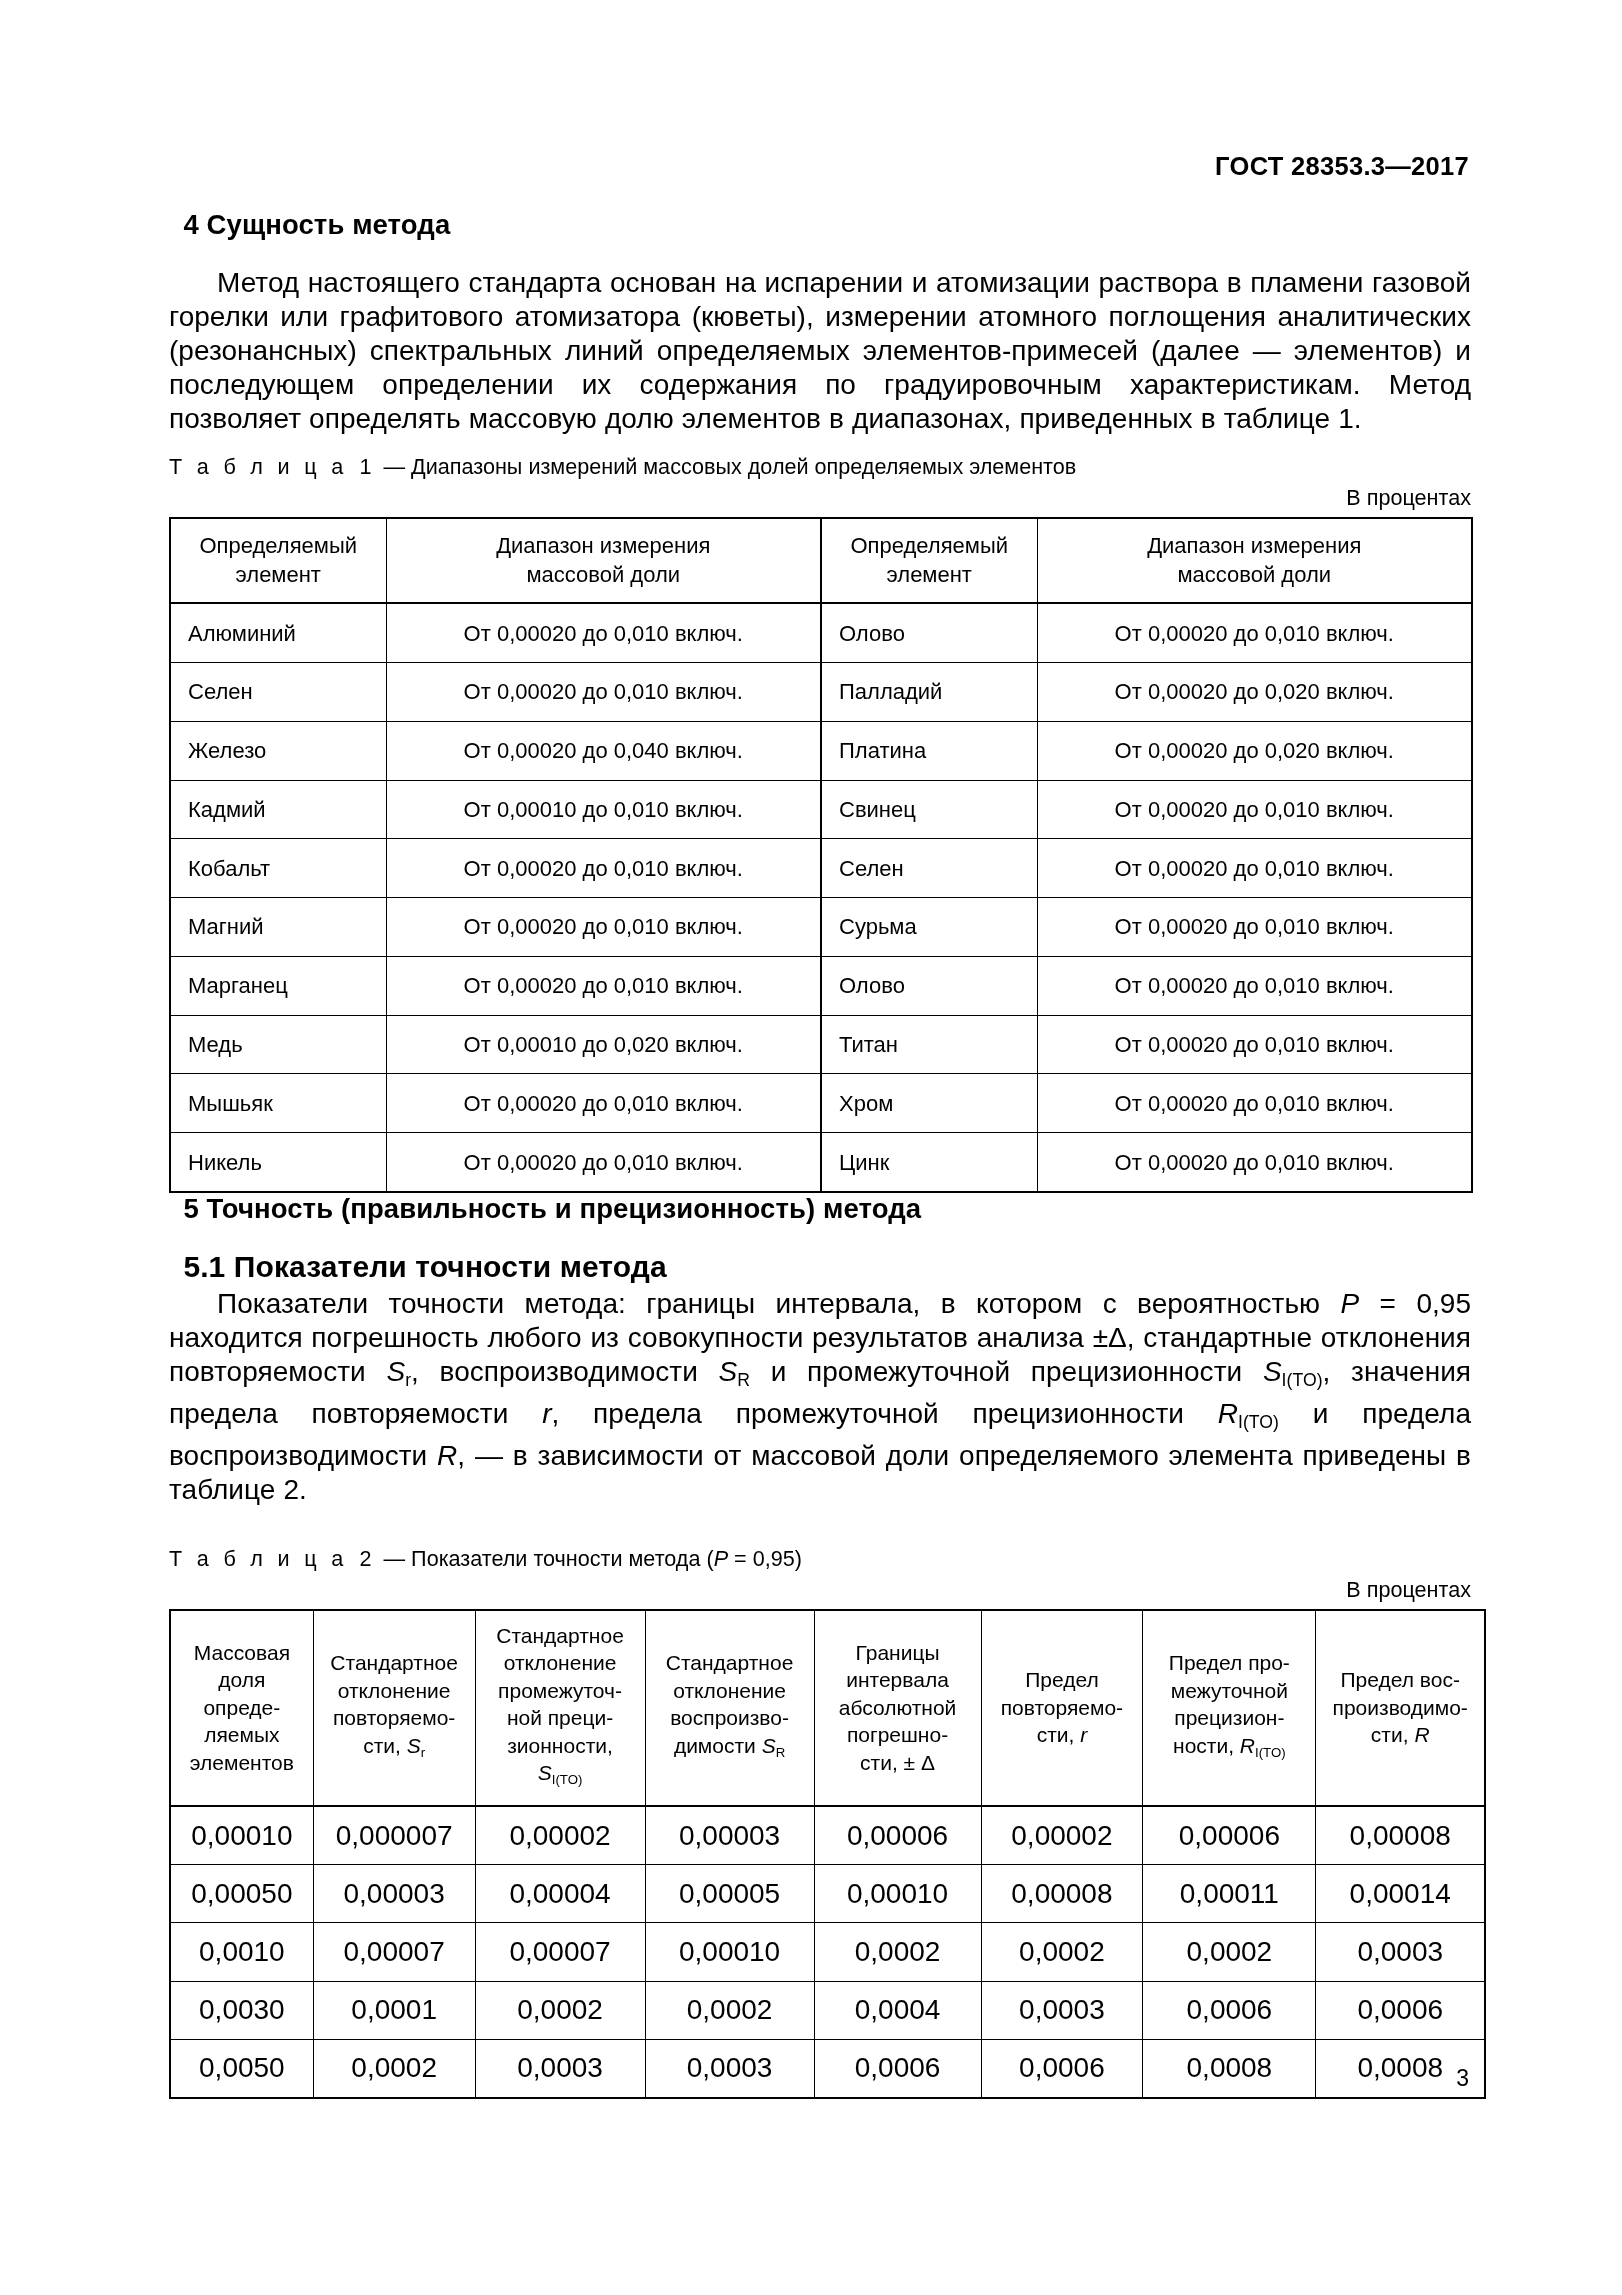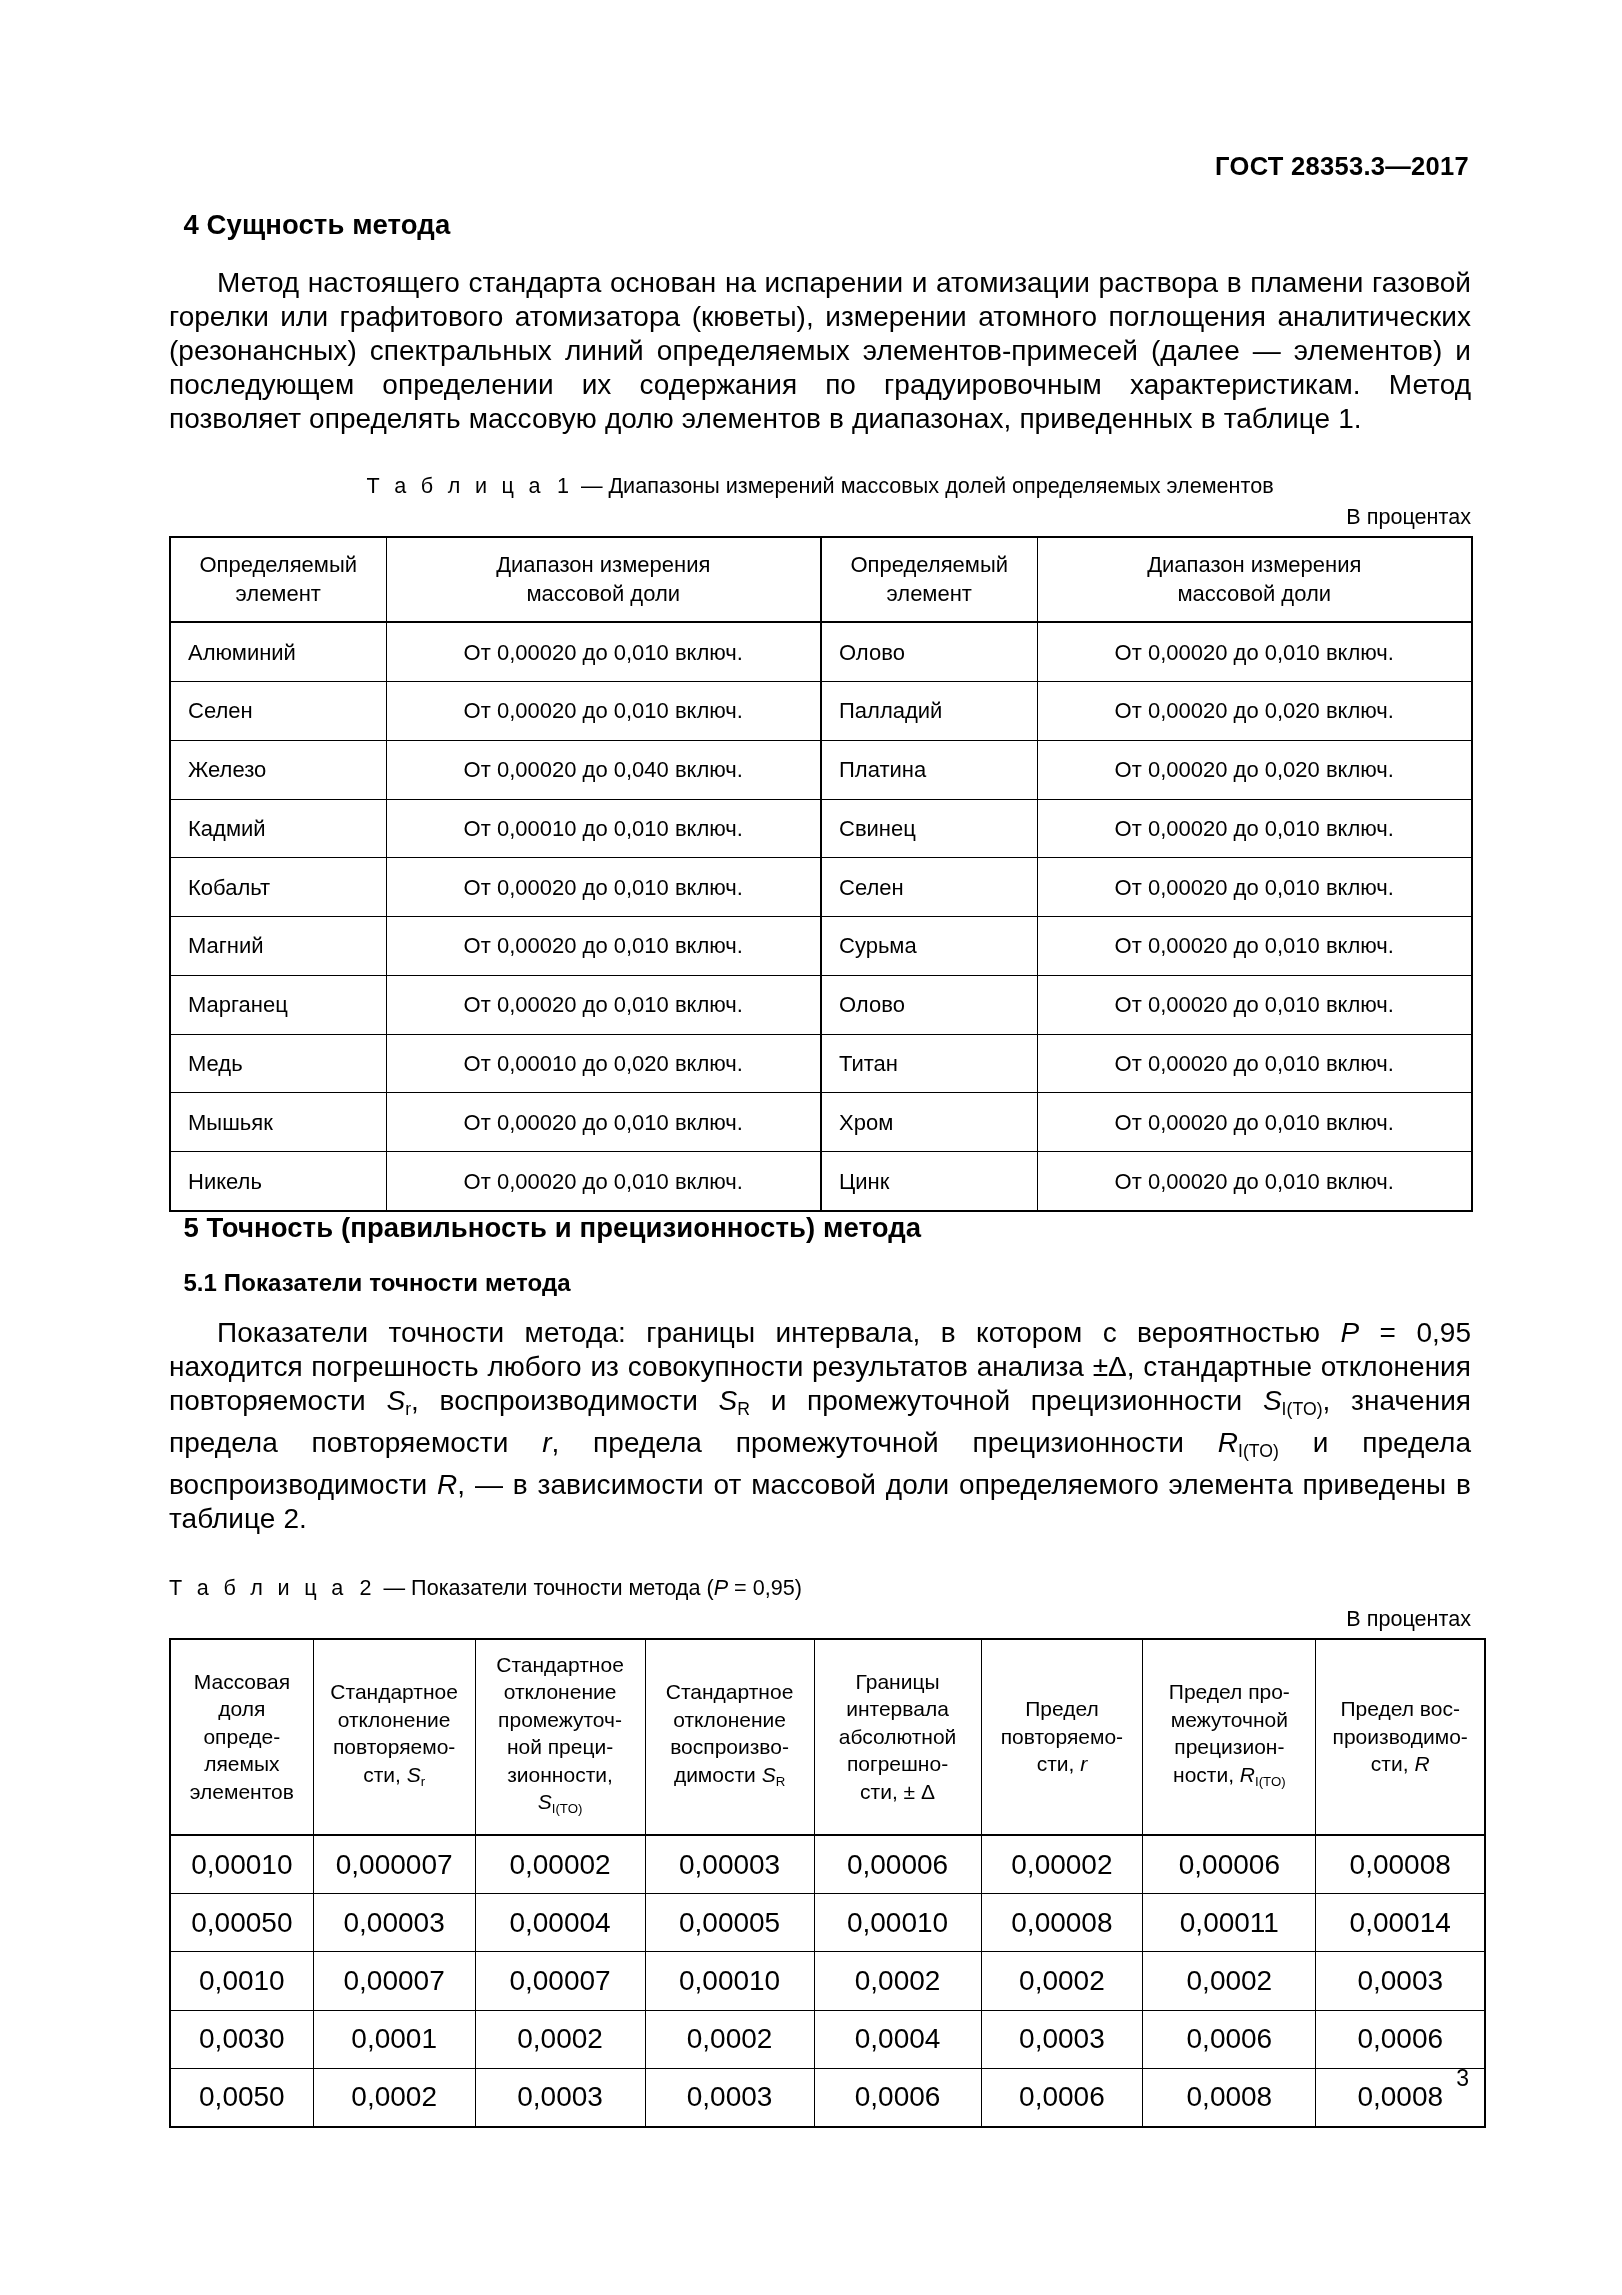--- a/index.html
+++ b/index.html
@@ -41,23 +41,23 @@
     width: 1302px;
   }
   h2.section-title {
     font-size: 27.5px;
     font-weight: bold;
     margin: 0 0 25px 0;
     padding-left: 14.4px;
     letter-spacing: 0.1px;
   }
   h3.subsection-title {
-    font-size: 24px;
+    font-size: 30px;
     font-weight: bold;
-    margin: 0 0 19px 0;
+    margin: 0 0 3px 0;
     padding-left: 14.4px;
     letter-spacing: 0.1px;
   }
   p.body-par {
     font-size: 28px;
     line-height: 34px;
     margin: 0;
     text-align: justify;
     text-indent: 48px;
     letter-spacing: 0.03px;
@@ -139,21 +139,21 @@
   #table2 thead th { border-bottom-width: 2.6px; }
   #table2 col.k0 { width: 139px; }
   #table2 col.k1 { width: 157px; }
   #table2 col.k2 { width: 165px; }
   #table2 col.k3 { width: 164px; }
   #table2 col.k4 { width: 162px; }
   #table2 col.k5 { width: 157px; }
   #table2 col.k6 { width: 168px; }
   #table2 col.k7 { width: 164px; }
 
-  .blk-t1-caption { margin-top: 35px; text-align: center; }
+  .blk-t1-caption { margin-top: 16px; }
   .blk-units1 { margin-top: 3.9px; margin-bottom: 6.5px; }
   .blk-s5 { margin-top: 47px; }
   .blk-s51 { margin-top: 25px; }
   .blk-par51 { margin-top: 0; }
   .blk-t2-caption { margin-top: 37px; }
   .blk-units2 { margin-top: 3.9px; margin-bottom: 6.5px; }
 
   .page-number {
     position: absolute;
     right: 154px;

